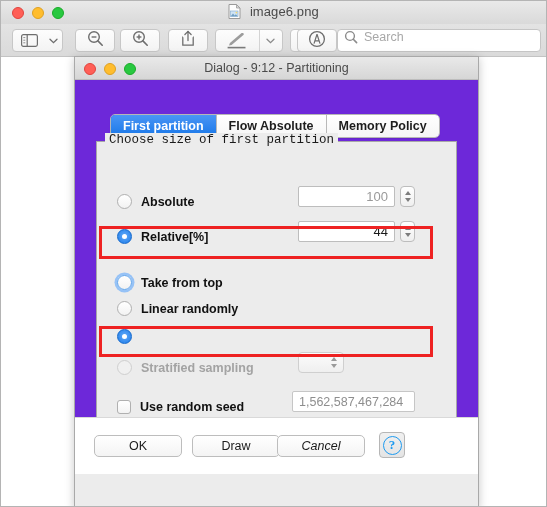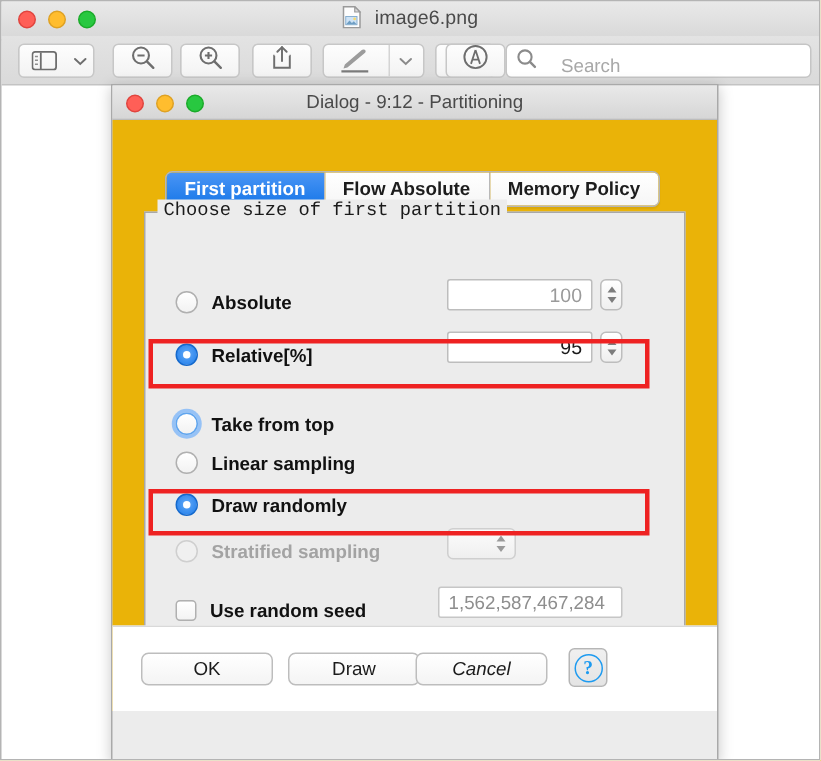--- a/index.html
+++ b/index.html
@@ -51,21 +51,21 @@
     display: flex; align-items: center; justify-content: center;
   }
   .tb-group { position: absolute; top: 5px; height: 23px;
     background: linear-gradient(#fdfdfd, #f3f3f3);
     border: 1px solid #c7c7c7; border-radius: 4px; display: flex; }
   .tb-group > div { display:flex; align-items:center; justify-content:center; height:100%; }
   .tb-sep { width: 1px; background: #d4d4d4; }
   .searchfield {
     position: absolute; top: 5px; left: 336px; width: 204px; height: 23px;
     background: #fff; border: 1px solid #c5c5c5; border-radius: 4px;
-    display: flex; align-items: flex-end; padding-left: 6px; gap: 16px;
+    display: flex; align-items: flex-start; padding-left: 6px; gap: 6px;
   }
   .search-ph { font-size: 12.5px; color: #a8a8a8; }
 
   
   .dialog {
     position: absolute; left: 73px; top: 55px; width: 405px; height: 452px;
     background: #ececec;
     border: 1px solid #a9a9a9;
     border-bottom: none;
     box-shadow: 0 2px 9px rgba(0,0,0,.22);
@@ -74,21 +74,21 @@
     position: relative; height: 23px;
     background: linear-gradient(#e9e9e9, #d6d6d6);
     border-bottom: 1px solid #bcbcbc;
   }
   .dlg-traffic { position: absolute; top: 6px; left: 9px; display: flex; gap: 8px; }
   .dlg-title {
     text-align: center; font-size: 12.5px; color: #4a4a4a;
     line-height: 23px; font-weight: 500;
   }
 
-  .dlg-body { position: relative; height: 394px; background: #eab308; }
+  .dlg-body { position: relative; height: 394px; background: #6d28d9; }
 
   
   .tabbar {
     position: absolute; left: 35px; top: 34px; height: 24px;
     display: flex;
     border: 1px solid #b6b6b6; border-radius: 5px;
     overflow: hidden;
     box-shadow: 0 1px 1px rgba(0,0,0,.07);
   }
   .tab {
@@ -360,39 +360,38 @@
         <div class="numfield muted" style="left:201px; top:44px; width:97px;">100</div>
         <div class="stepper" style="left:303px; top:44px;">
           <span class="arrow up"></span>
           <span class="arrow down"></span>
         </div>
 
         <div class="row" style="top:76px;">
           <span class="radio sel" style="margin-left:20px;"></span>
           <span class="rlabel">Relative[%]</span>
         </div>
-        <div class="numfield" style="left:201px; top:79px; width:97px;">95</div>
+        <div class="numfield" style="left:201px; top:79px; width:97px;">44</div>
         <div class="stepper" style="left:303px; top:79px;">
           <span class="arrow up"></span>
           <span class="arrow down"></span>
         </div>
 
         <div class="row" style="top:122px;">
           <span class="radio focusring" style="margin-left:20px;"></span>
           <span class="rlabel">Take from top</span>
         </div>
 
         <div class="row" style="top:148px;">
           <span class="radio" style="margin-left:20px;"></span>
-          <span class="rlabel">Linear sampling</span>
+          <span class="rlabel">Linear randomly</span>
         </div>
 
         <div class="row" style="top:176px;">
           <span class="radio sel" style="margin-left:20px;"></span>
-          <span class="rlabel">Draw randomly</span>
         </div>
 
         <div class="row" style="top:207px;">
           <span class="radio dis" style="margin-left:20px;"></span>
           <span class="rlabel dis">Stratified sampling</span>
         </div>
         <div class="combo" style="left:201px; top:210px;">
           <span class="arrows">
             <span class="arrow up" style="border-bottom-color:#9a9a9a;"></span>
             <span class="arrow down" style="border-top-color:#9a9a9a;"></span>

